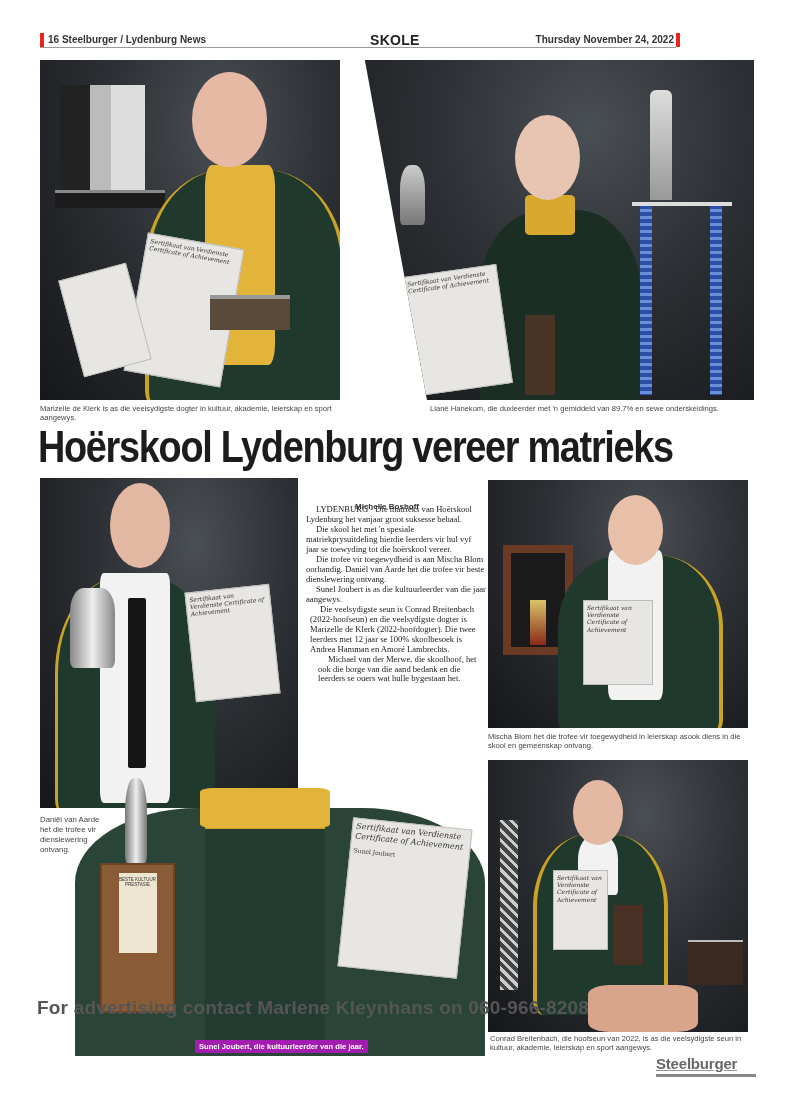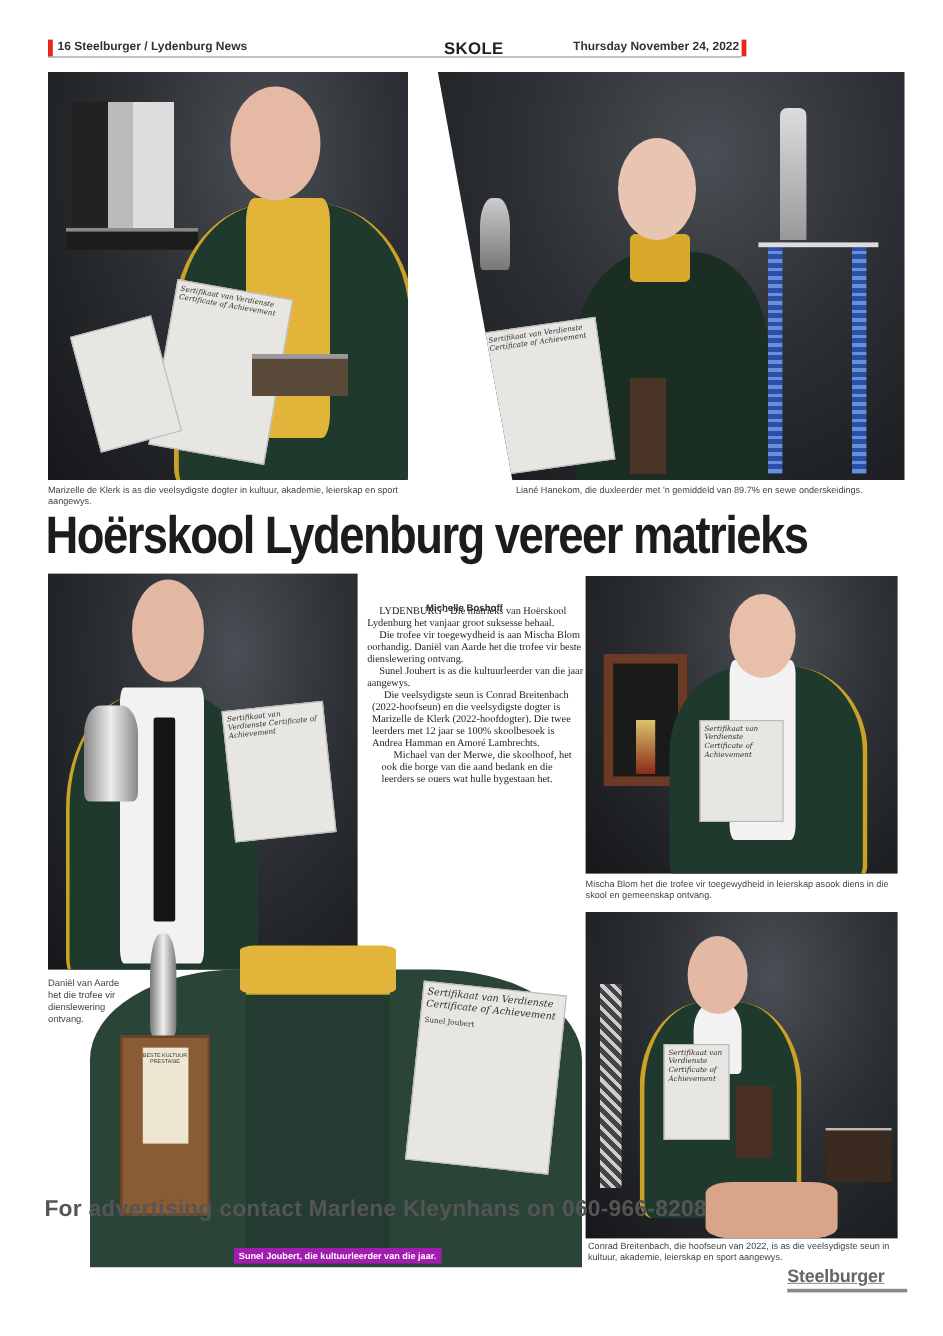--- a/index.html
+++ b/index.html
@@ -1,20 +1,20 @@
 <!DOCTYPE html>
 <html><head>
   <meta charset="utf-8">
   <style>
     * { box-sizing: border-box; margin: 0; padding: 0; }
     html, body { width: 786px; height: 1113px; background: #ffffff; overflow: hidden; }
     body { position: relative; font-family: "Liberation Sans", sans-serif; color: #222; }
 
     
-    .header { position: absolute; left: 40px; top: 33px; width: 578px; height: 15px; border-bottom: 1px solid #9a9a9a; }
+    .header { position: absolute; left: 40px; top: 33px; width: 636px; height: 15px; border-bottom: 1px solid #9a9a9a; }
     .header .bar-l { position: absolute; left: 0; top: 0; width: 4px; height: 14px; }
     .header .bar-r { position: absolute; right: -4px; top: 0; width: 4px; height: 14px; }
     .header .left { position: absolute; left: 8px; top: 1px; font-size: 10px; font-weight: bold; color: #333; }
     .header .center { position: absolute; left: 330px; top: -1px; font-size: 14px; font-weight: bold; color: #222; letter-spacing: 0.3px; }
     .header .right { position: absolute; right: 2px; top: 1px; font-size: 10px; font-weight: bold; color: #333; text-align: center; }
 
     
     .photo { position: absolute; overflow: hidden; }
     .photo .fig { position: absolute; border-radius: 40% 40% 8% 8%; }
     .photo .head { position: absolute; border-radius: 50%; }
@@ -106,20 +106,21 @@
   <div class="head" style="left:70px;top:5px;width:60px;height:85px;background:#e2b8a2;"></div>
   <div class="trophy" style="left:30px;top:110px;width:45px;height:80px;background:linear-gradient(90deg,#888,#eee,#888);border-radius:30% 30% 10% 10%;"></div>
   <div class="cert" style="left:150px;top:110px;width:85px;height:110px;transform:rotate(-6deg);">
       <span>Sertifikaat van Verdienste Certificate of Achievement</span>
     </div>
 </div>
 <div class="caption" id="cap-daniel">Daniël van Aarde het die trofee vir dienslewering ontvang.</div>
 
 <div class="article">
   <p>LYDENBURG - Die matrieks van Hoërskool Lydenburg het vanjaar groot suksesse behaal.</p>
+  <p>Die skool het met 'n spesiale matriekprysuitdeling hierdie leerders vir hul vyf jaar se toewyding tot die hoërskool vereer.</p>
   <p>Die trofee vir toegewydheid is aan Mischa Blom oorhandig. Daniël van Aarde het die trofee vir beste dienslewering ontvang.</p>
   <p>Sunel Joubert is as die kultuurleerder van die jaar aangewys.</p>
   <p style="padding-left:4px;">Die veelsydigste seun is Conrad Breitenbach (2022-hoofseun) en die veelsydigste dogter is Marizelle de Klerk (2022-hoofdogter). Die twee leerders met 12 jaar se 100% skoolbesoek is Andrea Hamman en Amoré Lambrechts.</p>
   <p style="padding-left:12px;">Michael van der Merwe, die skoolhoof, het ook die borge van die aand bedank en die leerders se ouers wat hulle bygestaan het.</p>
 </div>
 
 <div class="photo dark-bg" id="photo-mischa">
   <div class="trophy" style="left:15px;top:65px;width:70px;height:110px;border:8px solid #6b3a24;background:#1a1a1a;"></div>
   <div class="trophy" style="left:42px;top:120px;width:16px;height:45px;background:linear-gradient(#d9c46a,#8a2a1a);"></div>
   <div class="fig" style="left:70px;top:75px;width:165px;height:180px;background:#1f3a2c;border-right:4px solid #c9a227;"></div>

